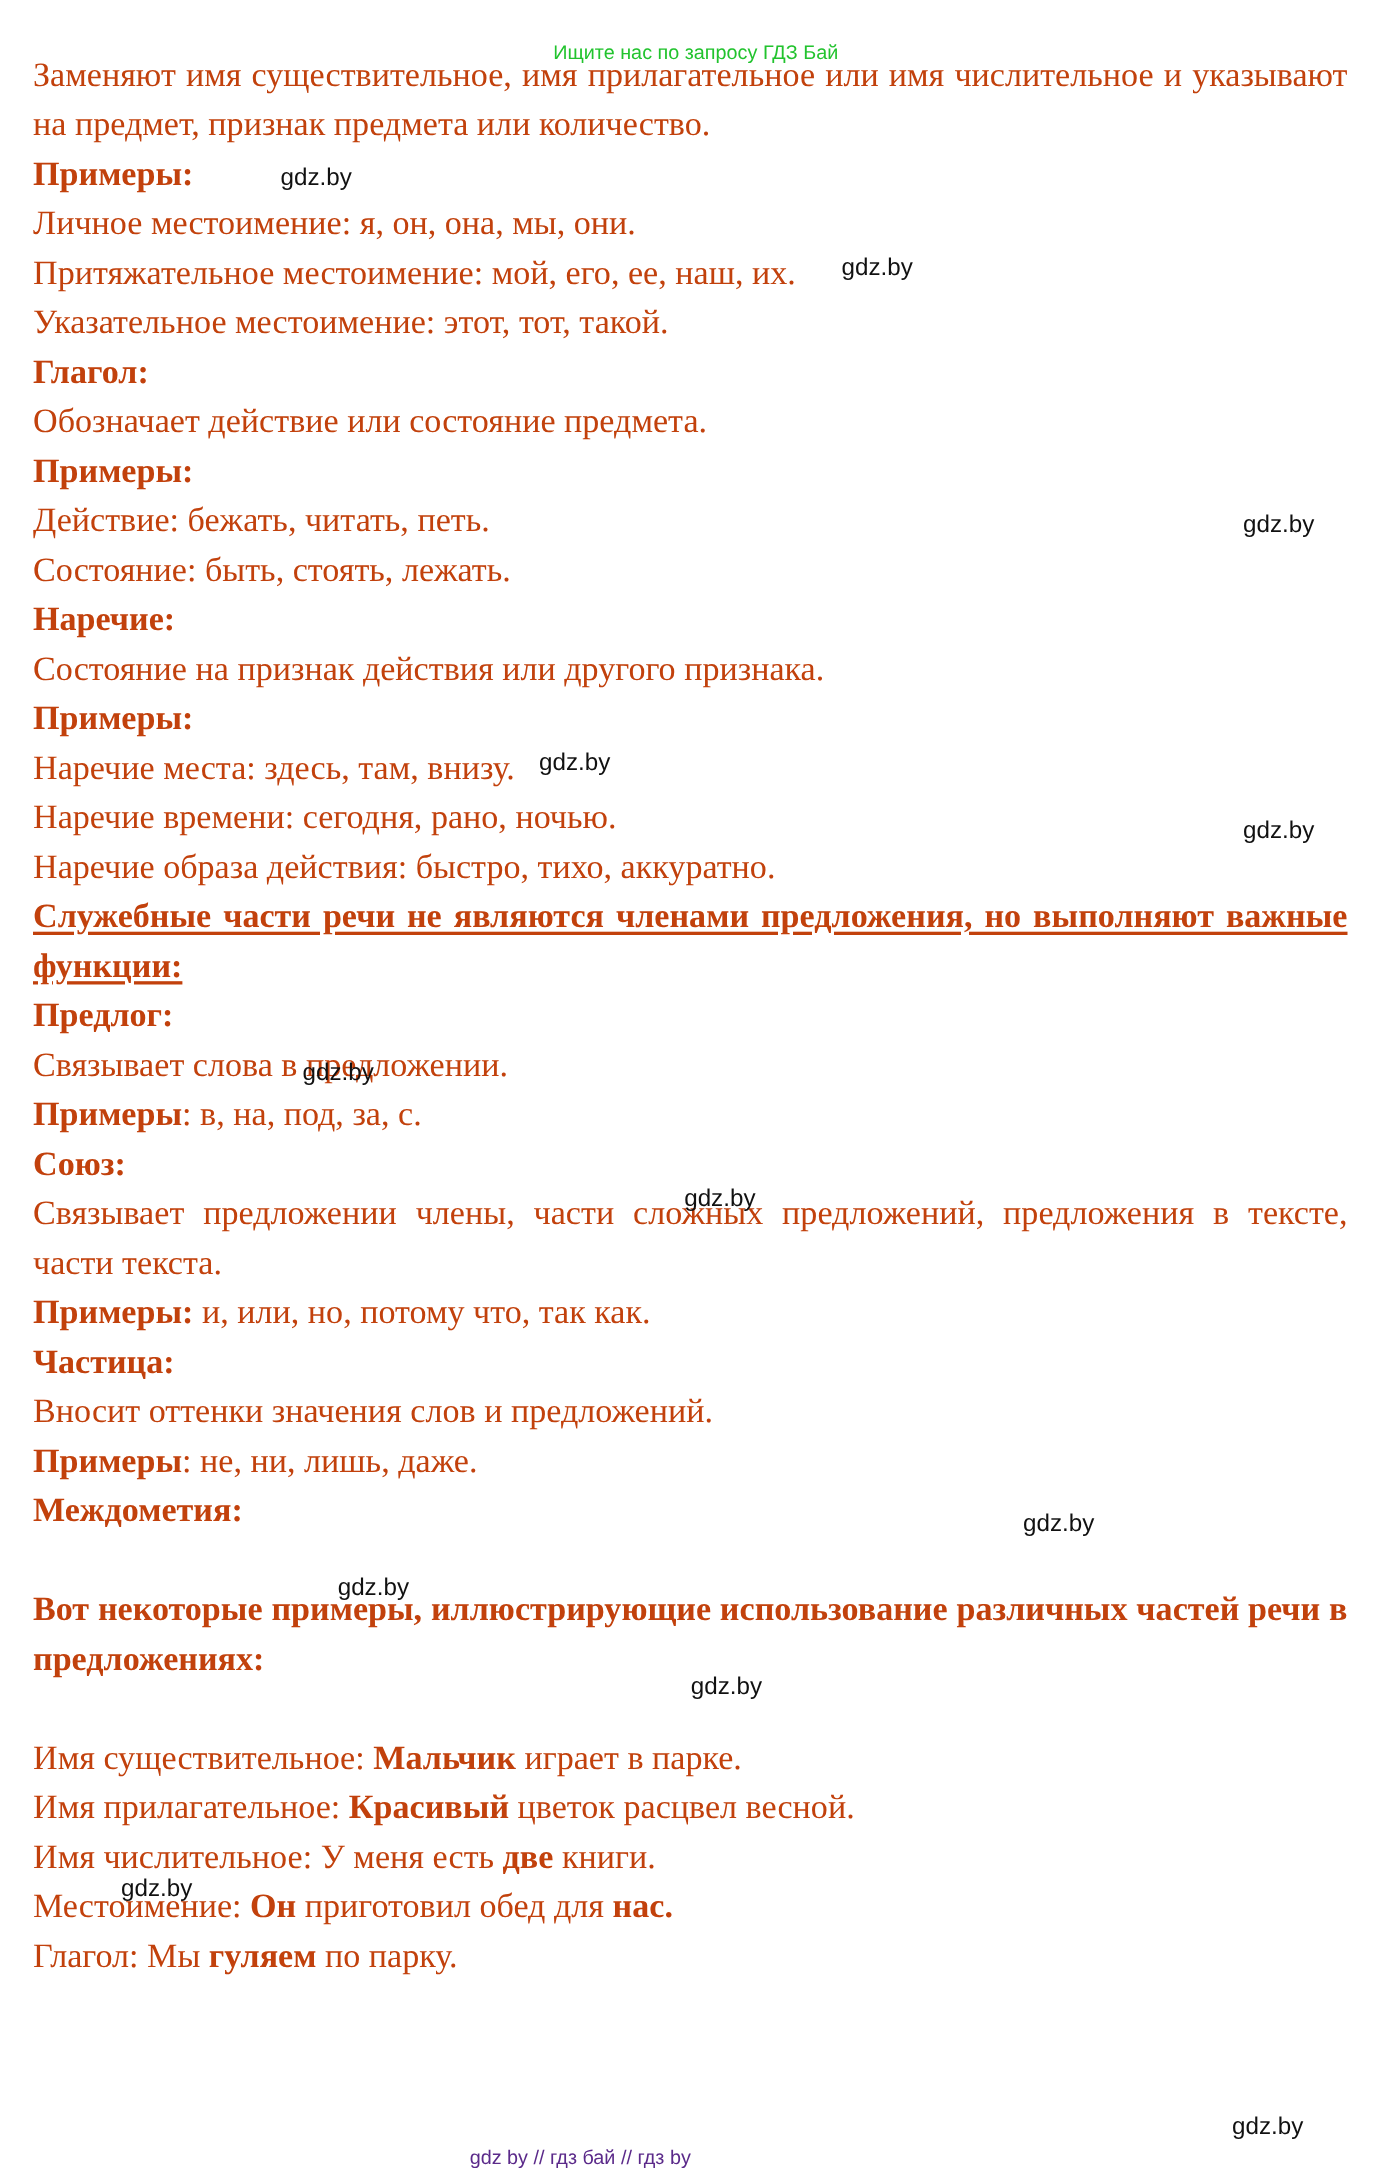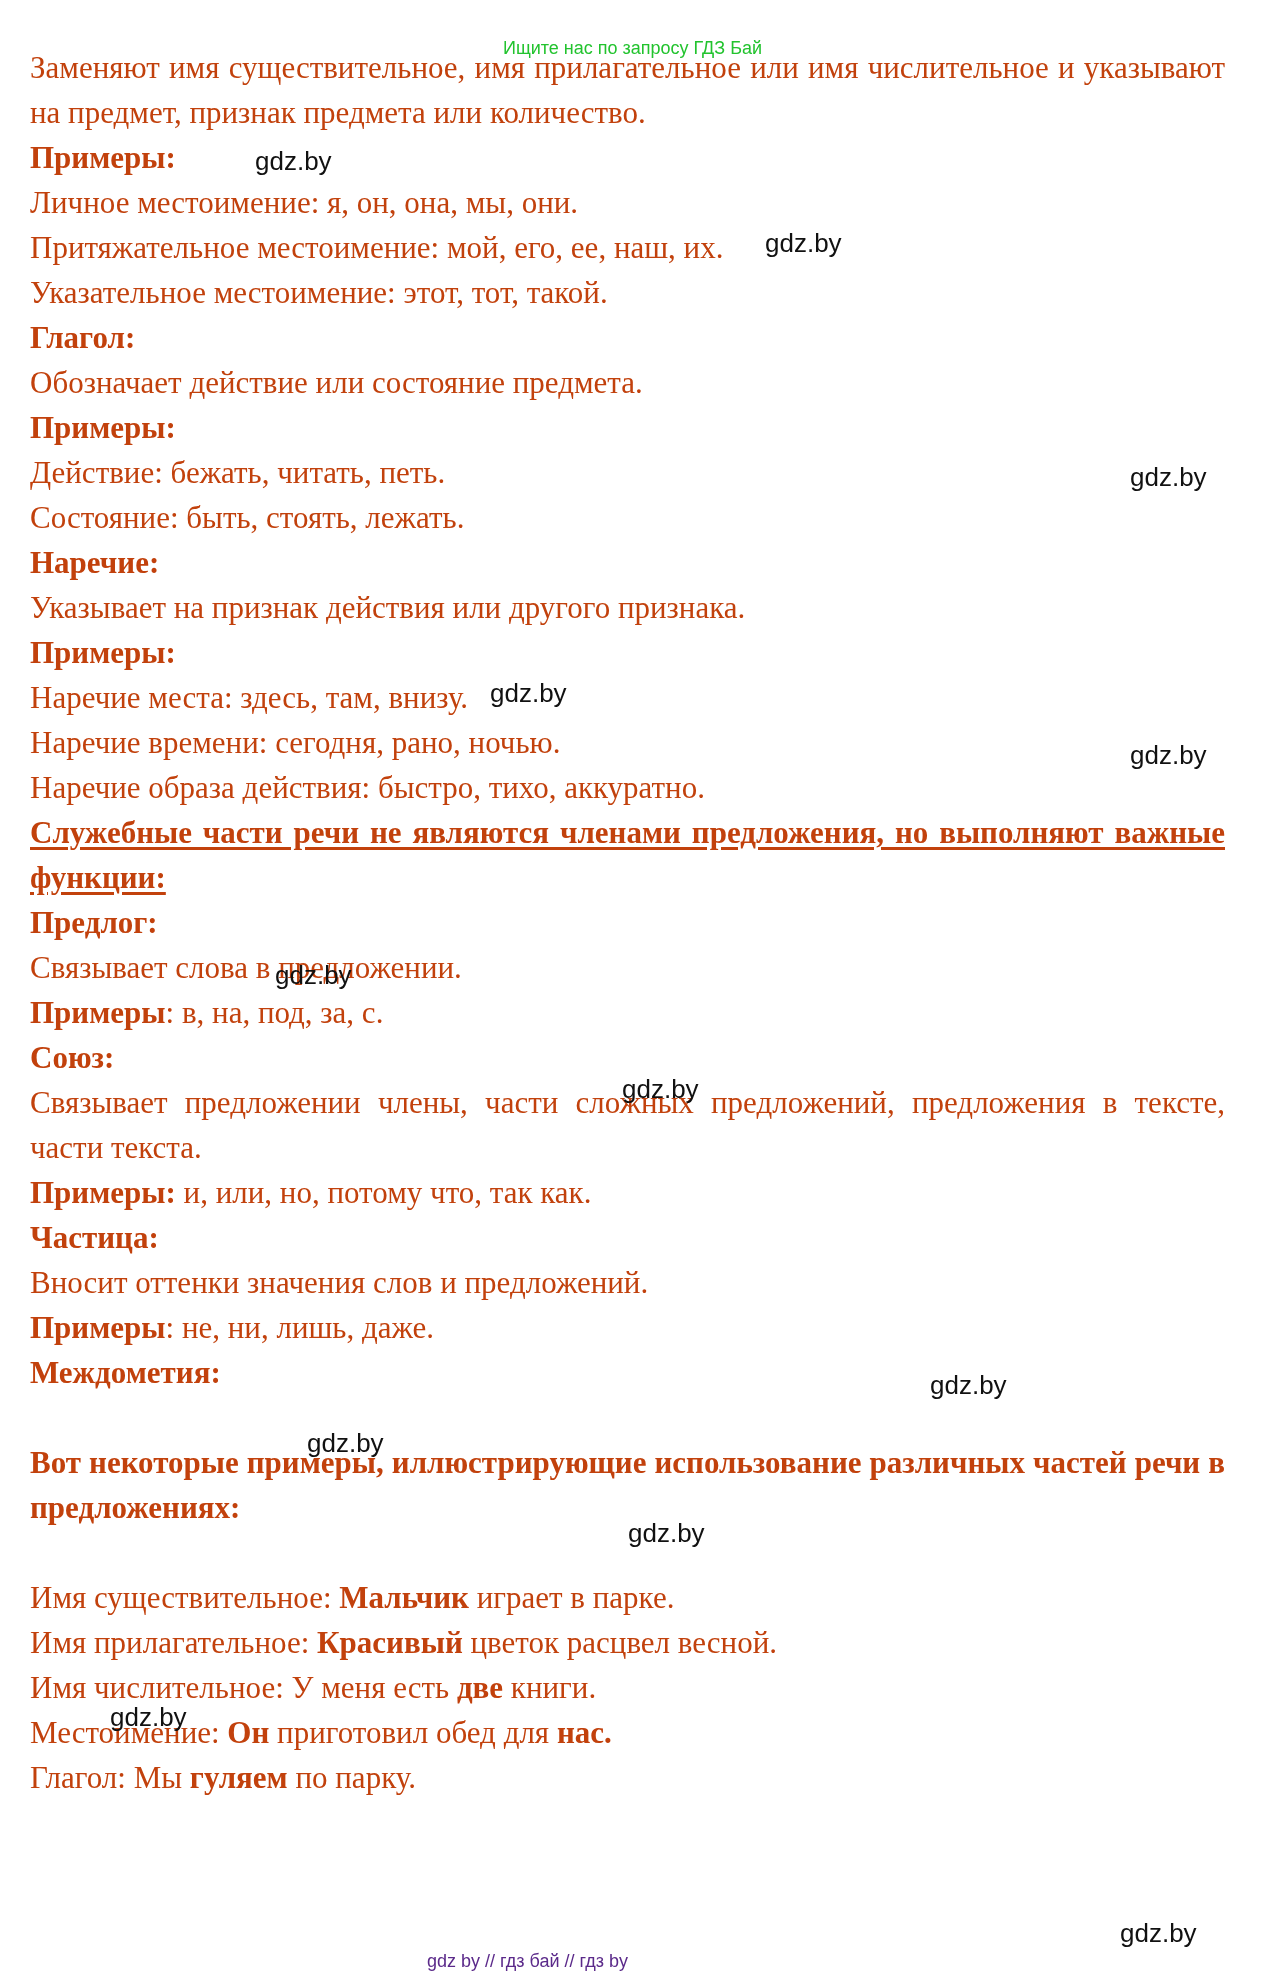--- a/index.html
+++ b/index.html
@@ -19,21 +19,21 @@
     position: absolute; left: 30px; top: 45px; width: 1195px;
     font-family: "Liberation Serif", serif; font-size: 31px; color: #c2410c;
     line-height: 45px;
   }
   .p { margin: 0; }
   .justify { text-align: justify; text-align-last: left; }
   .b { font-weight: bold; }
   .u { text-decoration: underline; text-decoration-thickness: 3px; text-underline-offset: 4px; }
   .gap { height: 45px; }
   .wm {
-    position: absolute; font-family: "Liberation Sans", sans-serif; font-size: 26px;
+    position: absolute; font-family: "Liberation Sans", sans-serif; font-size: 22px;
     color: #111; line-height: 30px;
   }
 </style>
 </head>
 <body>
 
 <div class="header">Ищите нас по запросу ГДЗ Бай</div>
 
 <div class="doc">
   <p class="p justify">Заменяют имя существительное, имя прилагательное или имя числительное и указывают на предмет, признак предмета или количество.</p>
@@ -42,21 +42,21 @@
   <p class="p">Притяжательное местоимение: мой, его, ее, наш, их.</p>
   <p class="p">Указательное местоимение: этот, тот, такой.</p>
 
   <p class="p b">Глагол:</p>
   <p class="p">Обозначает действие или состояние предмета.</p>
   <p class="p b">Примеры:</p>
   <p class="p">Действие: бежать, читать, петь.</p>
   <p class="p">Состояние: быть, стоять, лежать.</p>
 
   <p class="p b">Наречие:</p>
-  <p class="p">Указывает на признак действия или другого признака.</p>
+  <p class="p">Состояние на признак действия или другого признака.</p>
   <p class="p b">Примеры:</p>
   <p class="p">Наречие места: здесь, там, внизу.</p>
   <p class="p">Наречие времени: сегодня, рано, ночью.</p>
   <p class="p">Наречие образа действия: быстро, тихо, аккуратно.</p>
 
   <p class="p b u justify">Служебные части речи не являются членами предложения, но выполняют важные функции:</p>
 
   <p class="p b">Предлог:</p>
   <p class="p">Связывает слова в предложении.</p>
   <p class="p"><span class="b">Примеры</span><span>: в, на, под, за, с.</span></p>

